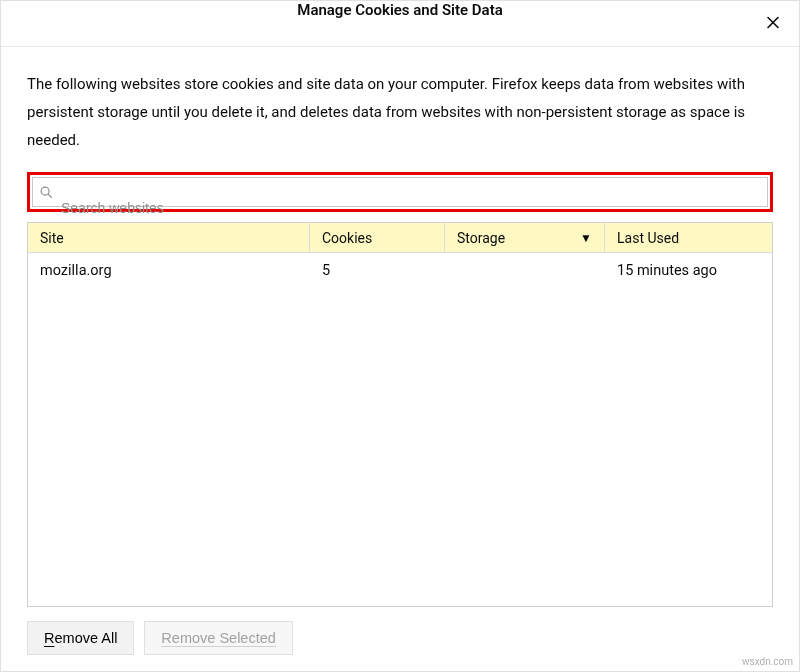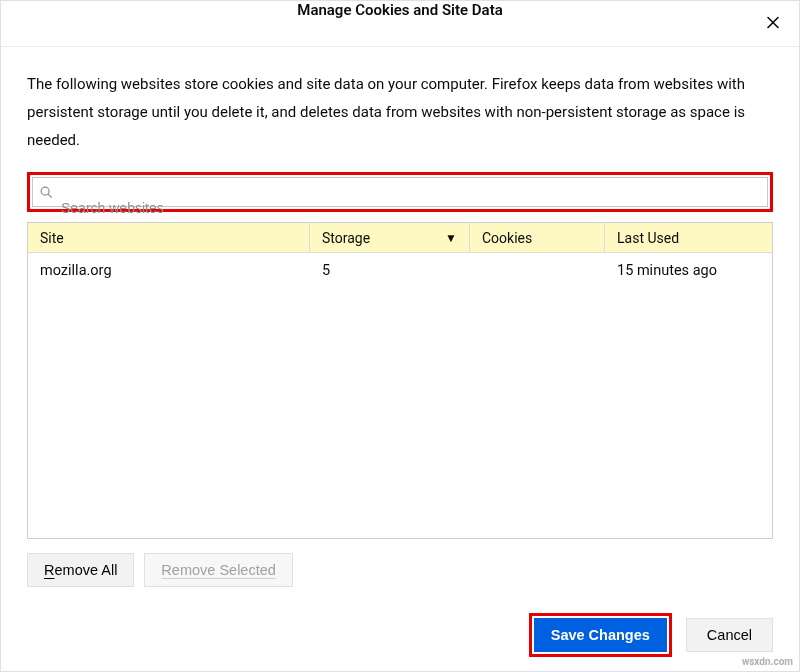--- a/index.html
+++ b/index.html
@@ -173,21 +173,20 @@
     padding: 8px 20px;
     font-size: 14.5px;
     cursor: pointer;
   }
   .watermark {
     position: absolute;
     right: 6px;
     bottom: 4px;
     font-size: 10px;
     color: #b0b0b0;
-    font-weight: bold;
   }
 </style>
 </head>
 <body>
 
 <div class="dialog">
 
   <div class="header">
     <div class="header-title">Manage Cookies and Site Data</div>
     <button class="close-btn">
@@ -213,26 +212,26 @@
         </span>
         <input class="search-input" type="text" placeholder="Search websites" style="">
       </div>
     </div>
 
     <div class="table-wrap">
       <div class="thead">
         <div class="th col-site">
           <span>Site</span>
         </div>
+        <div class="th col-cookies">
+          <span>Cookies</span>
+        </div>
         <div class="th col-storage">
           <span>Storage</span>
           <span class="sort-icon">▼</span>
-        </div>
-        <div class="th col-cookies">
-          <span>Cookies</span>
         </div>
         <div class="th col-last">
           <span>Last Used</span>
         </div>
       </div>
       <div class="tbody">
         <div class="row">
           <div class="cell col-site">mozilla.org</div>
           <div class="cell col-cookies">5</div>
           <div class="cell col-storage"></div>
@@ -245,21 +244,15 @@
       <button class="btn">
         <span class="accesskey">R</span><span>emove All</span>
       </button>
       <button class="btn disabled">
         <span>R</span><span>emove Selected</span>
       </button>
     </div>
 
   </div>
 
-  <div class="bottom-row">
-    <span class="save-wrap">
-      <button class="btn-primary">Save Changes</button>
-    </span>
-    <button class="btn-secondary">Cancel</button>
-  </div>
 
   <div class="watermark">wsxdn.com</div>
 </div>
 
 </body></html>

